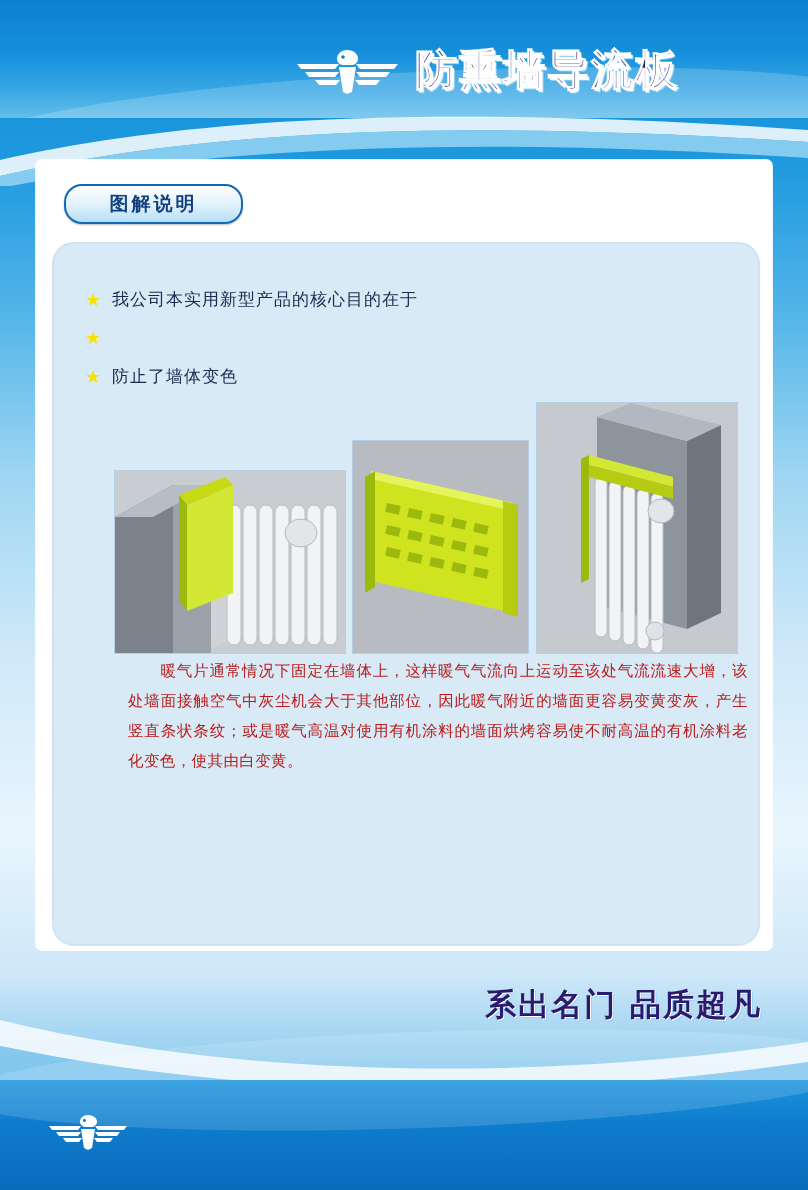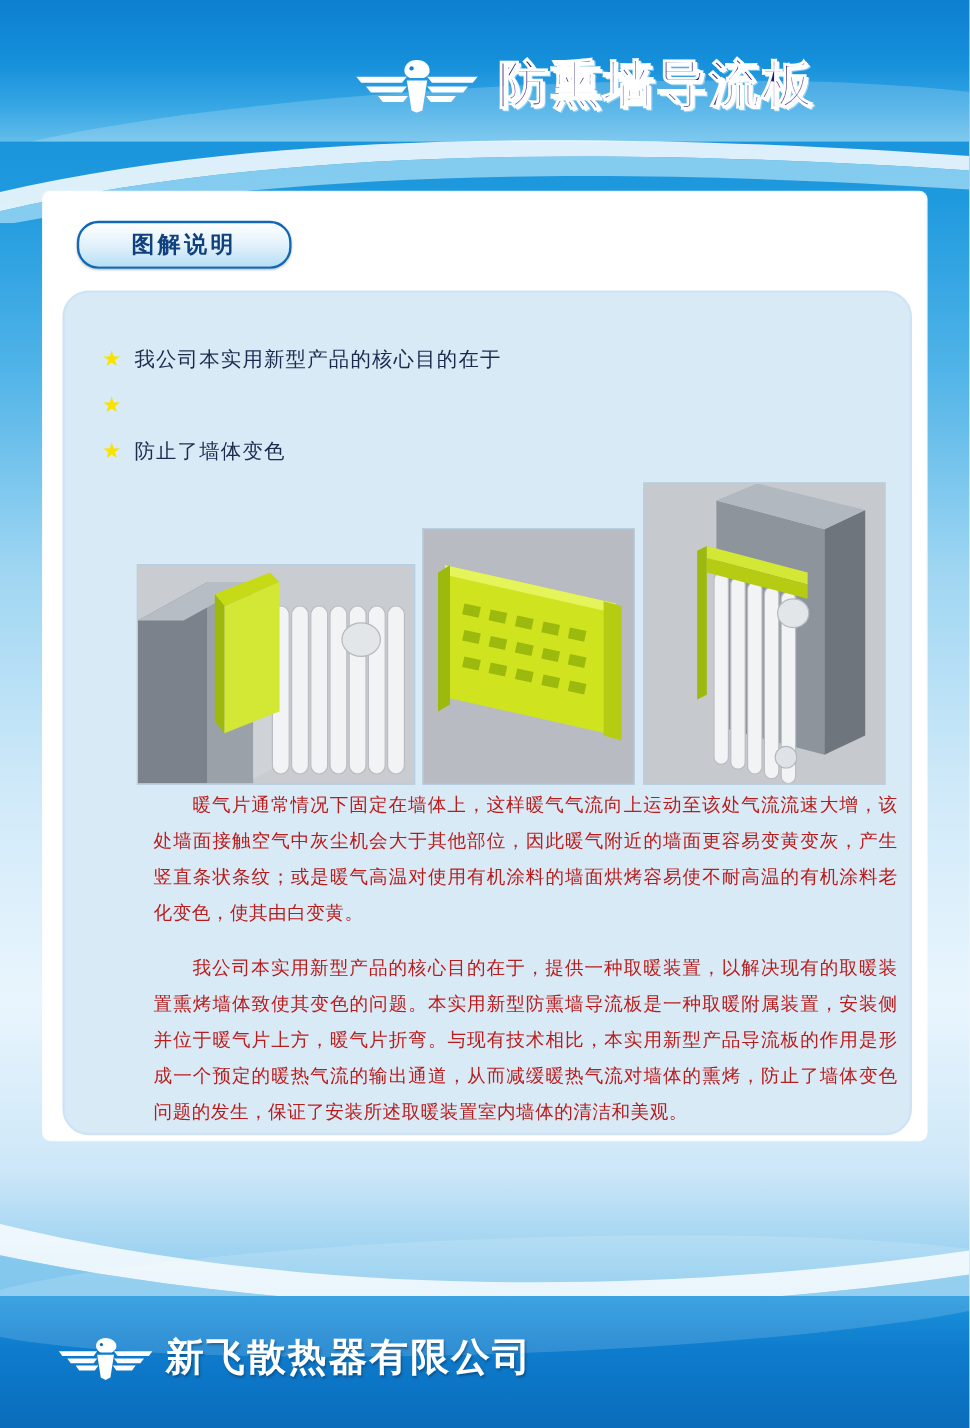--- a/index.html
+++ b/index.html
@@ -232,25 +232,23 @@
           <polygon points="52,52 136,74 136,84 52,62" fill="#d3e735"></polygon>
           <polygon points="44,56 52,52 52,176 44,180" fill="#9cb90d"></polygon>
           <polygon points="52,62 136,84 136,96 52,74" fill="#b5cc12"></polygon>
         </svg>
       </div>
     </div>
 
     <div class="para para1">
       <span class="indent"></span><span>暖气片通常情况下固定在墙体上，这样暖气气流向上运动至该处气流流速大增，该处墙面接触空气中灰尘机会大于其他部位，因此暖气附近的墙面更容易变黄变灰，产生竖直条状条纹；或是暖气高温对使用有机涂料的墙面烘烤容易使不耐高温的有机涂料老化变色，使其由白变黄。</span>
     </div>
-    <div class="para para2">
-      <span class="indent"></span><span>我公司本实用新型产品的核心目的在于，提供一种取暖装置，以解决现有的取暖装置熏烤墙体致使其变色的问题。本实用新型防熏墙导流板是一种取暖附属装置，安装侧并位于暖气片上方，暖气片折弯。与现有技术相比，本实用新型产品导流板的作用是形成一个预定的暖热气流的输出通道，从而减缓暖热气流对墙体的熏烤，防止了墙体变色问题的发生，保证了安装所述取暖装置室内墙体的清洁和美观。</span>
-    </div>
-  </div>
-
+  </div>
+
+  <div class="slogan">系出名门 品质超凡</div>
 
   <div style="position:absolute;left:0;top:980px;width:808px;height:110px;overflow:hidden;">
     <svg width="808" height="110" viewBox="0 0 808 110">
       <path d="M0 40 C230 96 520 104 808 62 L808 82 C520 124 240 116 0 66 Z" fill="#ffffff" opacity=".8"></path>
       <path d="M0 66 C240 116 520 124 808 82 L808 110 L0 110 Z" fill="#7fc6ee" opacity=".75"></path>
     </svg>
   </div>
 
   <div class="footer">
     <span class="footer-logo">
@@ -261,16 +259,15 @@
           <path d="M1 12 L33 12 L30 16 L4 16 Z"></path>
           <path d="M47 12 L79 12 L76 16 L50 16 Z"></path>
           <path d="M8 18 L33 18 L30 22 L11 22 Z"></path>
           <path d="M47 18 L72 18 L69 22 L50 22 Z"></path>
           <path d="M15 24 L34 24 L31 28 L18 28 Z"></path>
           <path d="M46 24 L65 24 L62 28 L49 28 Z"></path>
           <path d="M33 15 L47 15 L44 34 L40 36 L36 34 Z"></path>
         </g>
       </svg>
     </span>
-    <div class="footer-name">新飞散热器有限公司</div>
   </div>
 
 </div>
 
 </body></html>

